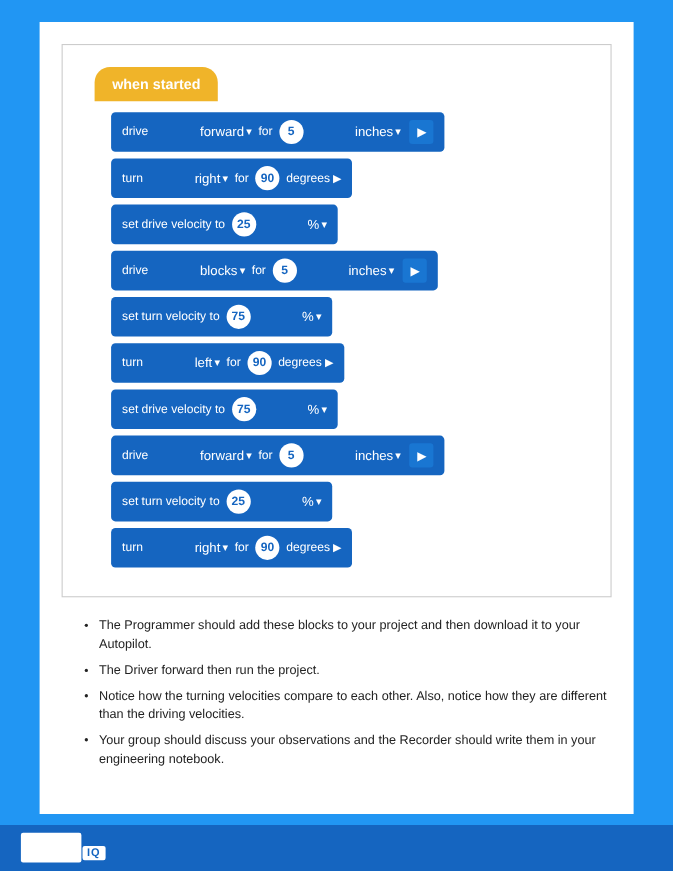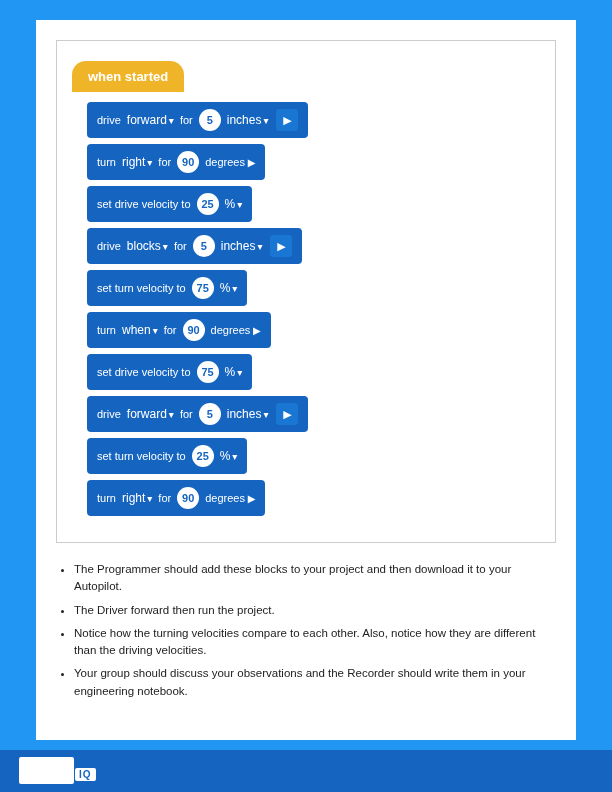--- a/index.html
+++ b/index.html
@@ -14,21 +14,21 @@
     .page {
       width: 540px;
       min-height: 720px;
       background: white;
       margin: 20px auto 0;
       padding: 20px;
       position: relative;
     }
     .blocks-container {
       border: 1px solid #ccc;
-      padding: 20px 20px 20px 15px;
+      padding: 20px 20px 20px 29px;
       margin-bottom: 18px;
       background: white;
     }
     
     .block-row {
       display: flex;
       align-items: center;
       margin-bottom: 6px;
     }
     
@@ -66,20 +66,21 @@
       align-items: center;
       justify-content: center;
       font-size: 11px;
       font-weight: bold;
     }
     .dropdown {
       display: inline-flex;
       align-items: center;
       gap: 2px;
       font-size: 12px;
+      margin-left: 41px;
     }
     .dropdown::after {
       content: '▾';
       font-size: 10px;
     }
     .arrow-btn {
       background: #1976d2;
       color: white;
       border-radius: 3px;
       width: 22px;
@@ -97,20 +98,21 @@
     
     .info-list {
       list-style: disc;
       padding-left: 18px;
       font-size: 11.5px;
       line-height: 1.5;
       color: #222;
     }
     .info-list li {
       margin-bottom: 6px;
+      margin-left: 16px;
     }
     
     .footer {
       position: absolute;
       bottom: 0;
       left: 0;
       width: 612px;
       height: 42px;
       background: #1565c0;
       display: flex;
@@ -192,21 +194,21 @@
       <div class="blue-block indented">
         <span class="small-label">set turn velocity to</span>
         <span class="val-circle">75</span>
         <span class="dropdown">%</span>
       </div>
     </div>
 
     <div class="block-row">
       <div class="blue-block indented">
         <span class="small-label">turn</span>
-        <span class="dropdown">when</span>
+        <span class="dropdown">left</span>
         <span class="small-label">for</span>
         <span class="val-circle">90</span>
         <span class="small-label degrees-arrow">degrees</span>
       </div>
     </div>
 
     <div class="block-row">
       <div class="blue-block indented">
         <span class="small-label">set drive velocity to</span>
         <span class="val-circle">75</span>

